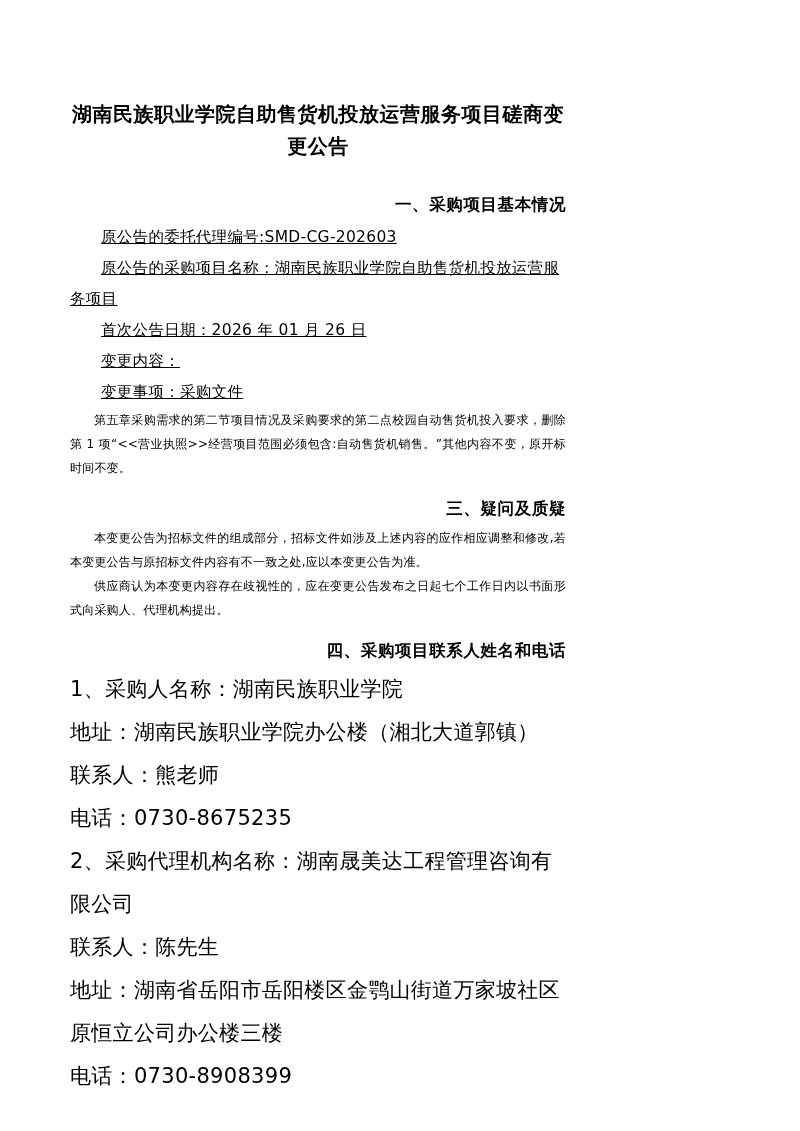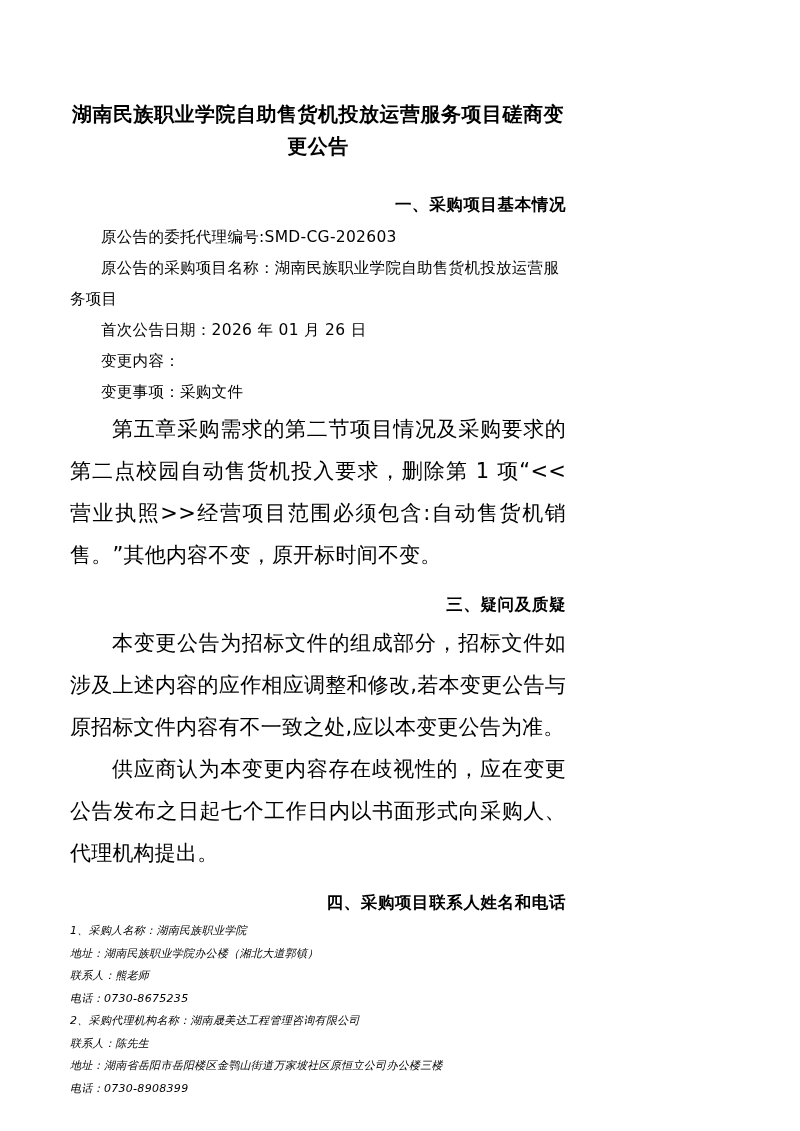--- a/index.html
+++ b/index.html
@@ -34,42 +34,42 @@
     font-weight: bold;
     margin: 30px 0 6px 0;
     letter-spacing: 0.6px;
     text-align: right;
   }
   .section-heading.tight {
     margin-top: 18px;
   }
   .indent-2 {
     text-indent: 2em;
+    text-decoration: underline;
   }
   .line {
     font-size: 15.5px;
     line-height: 2.0;
     letter-spacing: 0.3px;
   }
   .para {
-    font-size: 21px;
+    font-size: 12px;
     line-height: 2.0;
     letter-spacing: 0.2px;
     text-align: justify;
     text-justify: inter-ideograph;
     margin: 0;
   }
   .para.indent {
     text-indent: 2em;
   }
   .contact-line {
-    font-size: 11px;
+    font-size: 21px;
     line-height: 2.05;
     letter-spacing: 0.3px;
-    font-style: italic;
   }
   .spacer-md { height: 14px; }
 </style>
 </head>
 <body>
 
 <div class="page">
 
   <h1 class="doc-title">湖南民族职业学院自助售货机投放运营服务项目磋商变更公告</h1>
 

